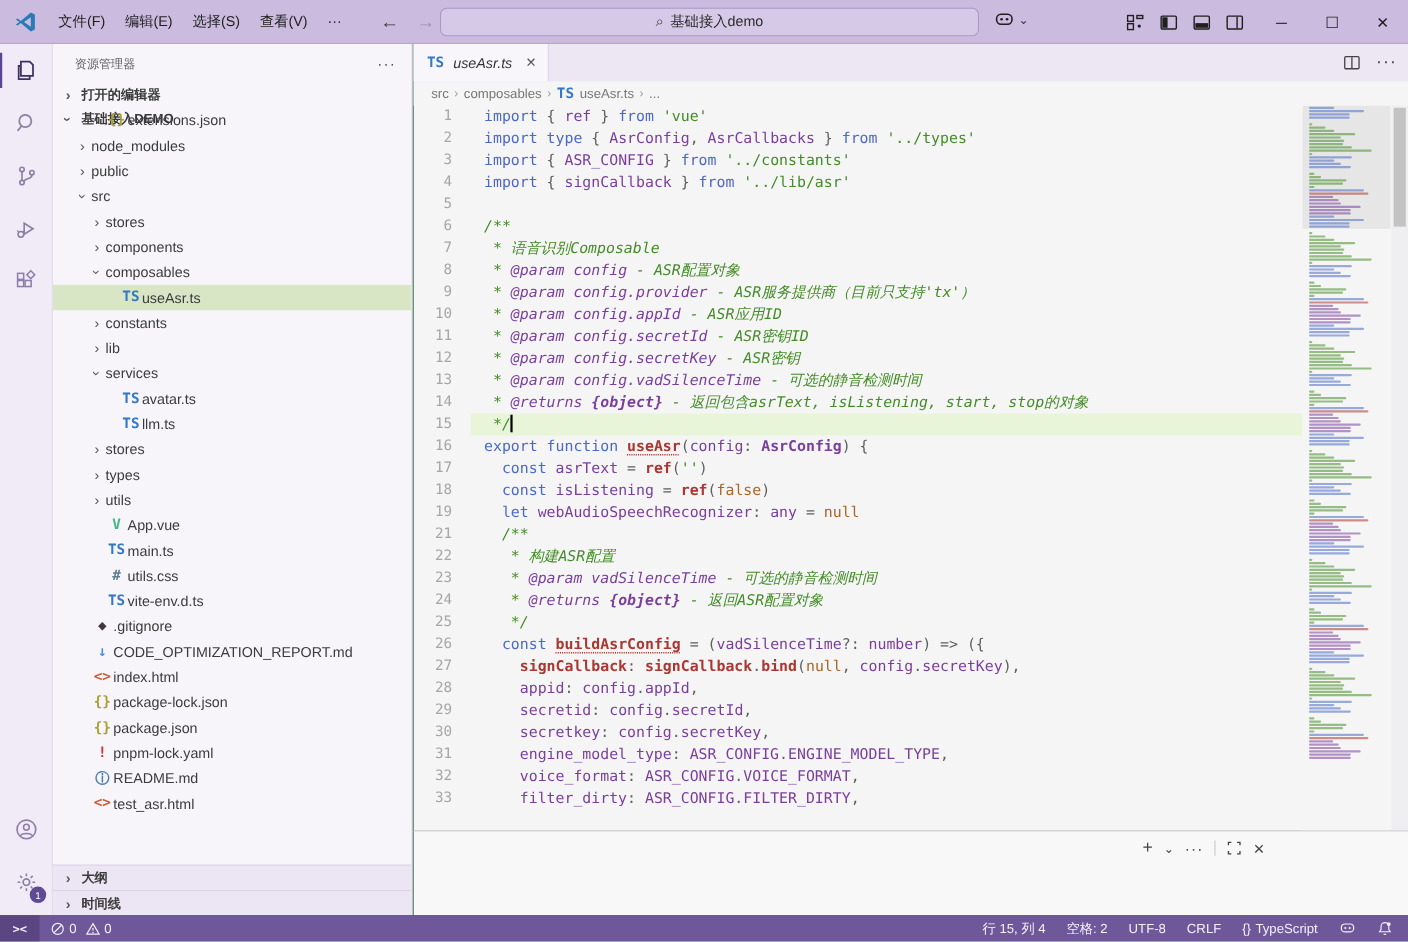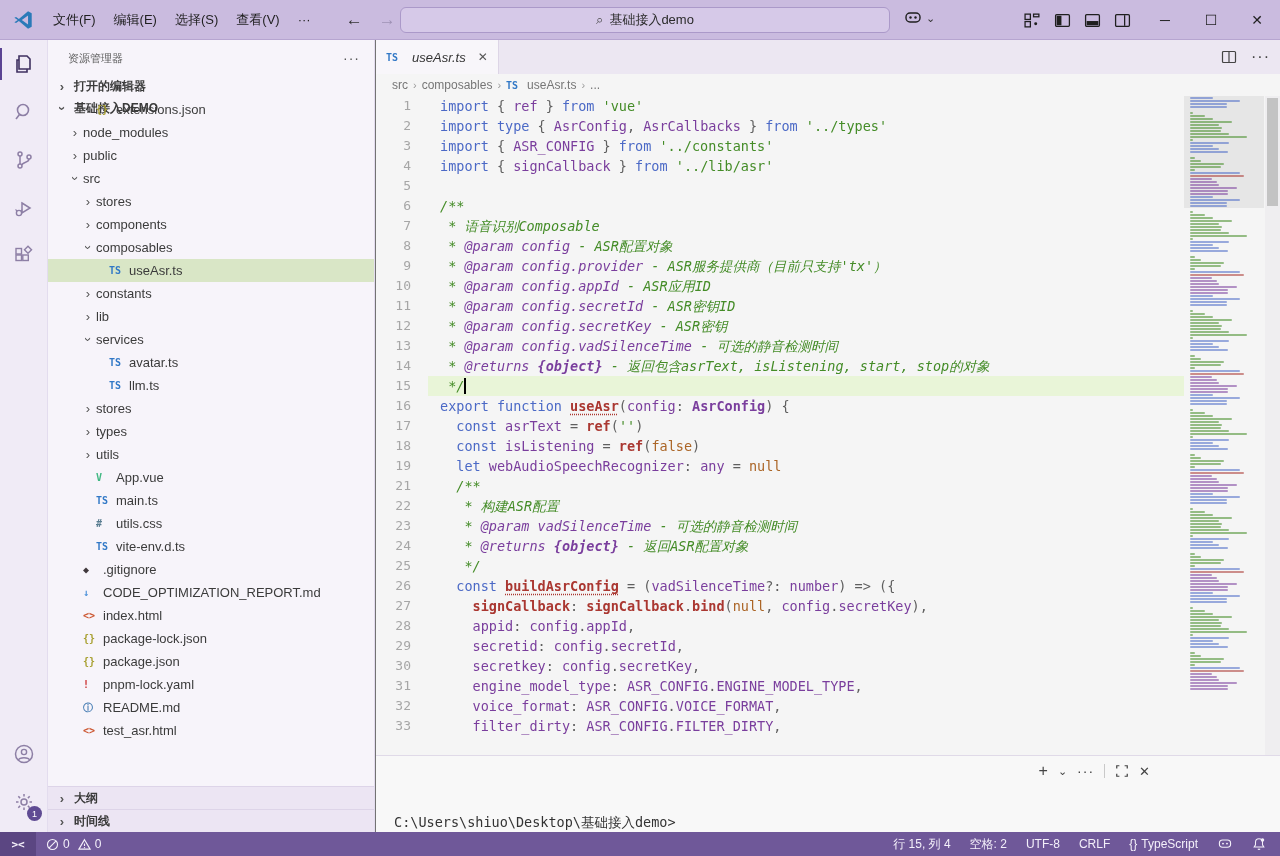--- a/index.html
+++ b/index.html
@@ -1,17 +1,17 @@
 <!DOCTYPE html>
 <html><head>
 <meta charset="utf-8">
 <style>
   * { margin:0; padding:0; box-sizing:border-box; }
   html,body { width:1280px; height:856px; overflow:hidden; font-family:"Liberation Sans",sans-serif; background:#fff; }
-  #app { position:relative; width:1280px; height:856px; background:#737373; }
+  #app { position:relative; width:1280px; height:856px; background:#14532d; }
 
   
   .titlebar { position:absolute; top:0; left:0; width:1280px; height:40px; background:#cabbdf; border-bottom:1px solid #b6a5d0; display:flex; align-items:center; }
   .vscode-logo { width:22px; height:22px; margin:0 10px 0 12px; }
   .menu-item { font-size:13px; color:#1f1f1f; padding:0 9px; line-height:40px; cursor:default; }
   .nav-arrows { display:flex; align-items:center; margin-left:26px; gap:16px; }
   .nav-arrow { font-size:17px; color:#333; }
   .nav-arrow.disabled { color:#9f92b5; }
   .search-box { position:absolute; left:400px; top:7px; width:490px; height:26px; background:#d6c9e8; border:1px solid #ab99c9; border-radius:6px; display:flex; align-items:center; justify-content:center; font-size:13px; color:#2a2a2a; gap:6px; }
   .search-box .mag { font-size:13px; color:#444; }
@@ -33,21 +33,21 @@
   
   .sidebar { position:absolute; left:48px; top:40px; width:327px; height:792px; background:#f7f4fa; border-right:1px solid #e3dcee; overflow:hidden; }
   .sb-header { height:36px; display:flex; align-items:center; justify-content:space-between; padding:0 14px 0 20px; font-size:11px; color:#5f5f5f; }
   .sb-actions { font-size:14px; color:#555; letter-spacing:1px; }
   .section-row { height:21px; display:flex; align-items:center; font-size:12px; font-weight:bold; color:#3b3b3b; padding-left:4px; gap:4px; }
   .tree { position:absolute; top:58px; left:0; right:0; bottom:68px; overflow:hidden; }
   .tree-row { height:23px; display:flex; align-items:center; font-size:13px; color:#3b3b3b; white-space:nowrap; }
   .tree-row.selected { background:#d9e6c6; }
   .tw-chev { width:16px; text-align:center; color:#555; font-size:13px; flex:0 0 16px; display:inline-block; transform-origin:50% 50%; }
   .tw-chev.exp { transform:rotate(90deg); }
-  .tw-icon { width:20px; flex:0 0 20px; font-size:10px; font-weight:bold; font-family:"DejaVu Sans Mono",monospace; }
+  .tw-icon { width:20px; flex:0 0 20px; text-align:center; font-size:13px; font-weight:bold; font-family:"DejaVu Sans Mono",monospace; }
   .root-row { font-weight:bold; }
   .sb-bottom { position:absolute; left:0; right:0; bottom:0; }
   .sb-bottom .section-row { background:#ece5f3; border-top:1px solid #ddd4e8; height:23px; }
 
   
   .editor { position:absolute; left:376px; top:40px; width:904px; height:715px; background:#f5f5f5; }
   .tabbar { height:34px; background:#ece7f2; display:flex; align-items:stretch; position:relative; }
   .tab { display:flex; align-items:center; gap:6px; padding:0 10px; background:#f8f6fa; border-right:1px solid #ddd5e6; font-size:13px; color:#333; }
   .tab-label { font-style:italic; }
   .tab-close { font-size:12px; color:#555; margin-left:6px; }
@@ -626,21 +626,20 @@
     <div class="panel-actions">
       <span style="font-size:16px;">+</span>
       <span style="font-size:11px;">⌄</span>
       <span style="letter-spacing:1px;">···</span>
       <span class="pa-div"></span>
       <svg width="14" height="14" viewBox="0 0 16 16">
           <path d="M2 5 V2 h3 M11 2 h3 v3 M14 11 v3 h-3 M5 14 H2 v-3" fill="none" stroke="#444" stroke-width="1.4"></path>
         </svg>
       <span style="font-size:13px;">✕</span>
     </div>
-    <div class="term-content">C:\Users\shiuo\Desktop\基础接入demo&gt;</div>
   </div>
 
   <div class="statusbar">
     <div class="remote-block">&gt;&lt;</div>
     <div class="sb-left">
       <span class="sb-item">
         <svg width="13" height="13" viewBox="0 0 14 14">
             <circle cx="7" cy="7" r="5.4" fill="none" stroke="#f4f0fa" stroke-width="1.2"></circle>
             <line x1="3.4" y1="10.6" x2="10.6" y2="3.4" stroke="#f4f0fa" stroke-width="1.2"></line>
           </svg>

